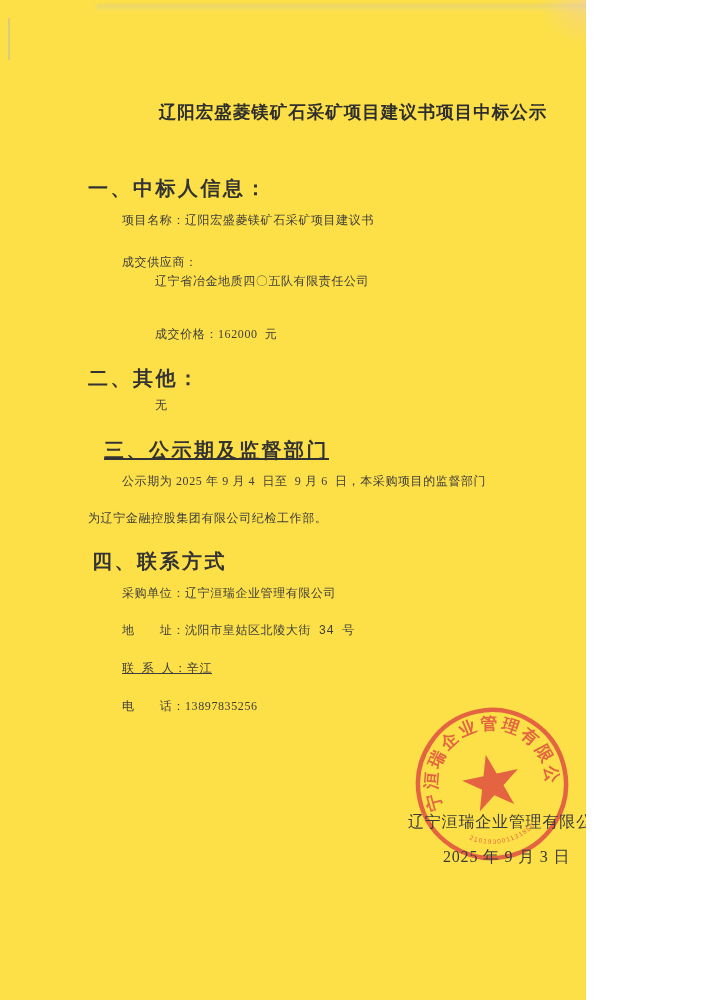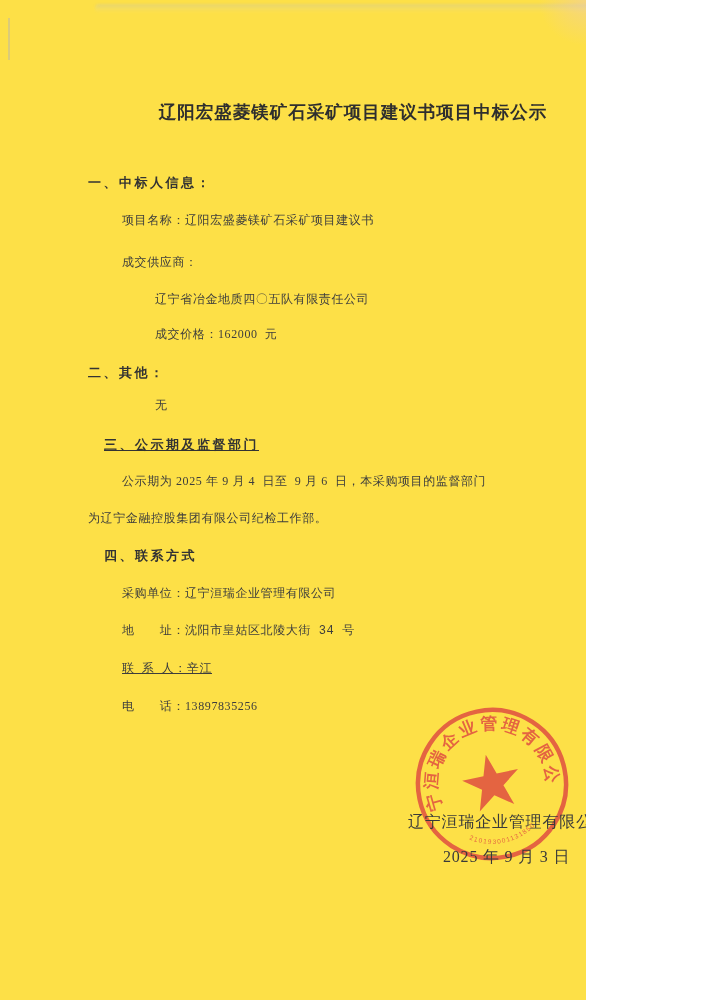--- a/index.html
+++ b/index.html
@@ -53,21 +53,21 @@
     font-family: "Liberation Sans", "DejaVu Sans", sans-serif;
     font-weight: bold;
     font-size: 17.5px;
     letter-spacing: 1px;
     color: #2e2e2e;
     white-space: pre;
   }
   .heading {
     font-family: "Liberation Sans", "DejaVu Sans", sans-serif;
     font-weight: bold;
-    font-size: 13px;
+    font-size: 20px;
     letter-spacing: 2.5px;
     color: #333333;
     text-align: right;
   }
   .sig {
     position: absolute;
     white-space: pre;
     font-size: 16px;
     letter-spacing: 0.8px;
     color: #3a3a3a;
@@ -98,31 +98,31 @@
 
   <div class="scan-streak-top"></div>
   <div class="scan-line-left"></div>
   <div class="scan-smudge-right"></div>
 
   <div class="doc-title">辽阳宏盛菱镁矿石采矿项目建议书项目中标公示</div>
 
   <div class="line heading" style="left:88px; top:175px;">一、中标人信息：</div>
   <div class="line" style="left:122px; top:213px;">项目名称：辽阳宏盛菱镁矿石采矿项目建议书</div>
   <div class="line" style="left:122px; top:255px;">成交供应商：</div>
-  <div class="line" style="left:155px; top:292px;">辽宁省冶金地质四〇五队有限责任公司</div>
+  <div class="line" style="left:155px; top:274px;">辽宁省冶金地质四〇五队有限责任公司</div>
   <div class="line" style="left:155px; top:327px;">成交价格：162000  元</div>
 
   <div class="line heading" style="left:88px; top:365px;">二、其他：</div>
   <div class="line" style="left:155px; top:398px;">无</div>
 
   <div class="line heading" style="left:104px; top:437px;text-decoration:underline;">三、公示期及监督部门</div>
   <div class="line" style="left:122px; top:474px;font-family:Liberation Serif, serif;">公示期为 2025 年 9 月 4  日至  9 月 6  日，本采购项目的监督部门</div>
   <div class="line" style="left:88px; top:511px;">为辽宁金融控股集团有限公司纪检工作部。</div>
 
-  <div class="line heading" style="left:104px; top:548px;">四、联系方式</div>
+  <div class="line heading" style="left:92px; top:548px;">四、联系方式</div>
   <div class="line" style="left:122px; top:586px;">采购单位：辽宁洹瑞企业管理有限公司</div>
   <div class="line" style="left:122px; top:624px;font-family:Liberation Mono, monospace;">地　　址：沈阳市皇姑区北陵大街 34 号</div>
   <div class="line" style="left:122px; top:661px;text-decoration:underline;">联  系  人：辛江</div>
   <div class="line" style="left:122px; top:699px;">电　　话：13897835256</div>
 
   <div class="stamp">
     <svg width="164" height="164" viewBox="-82 -82 164 164" color="#df4a40">
       <g transform="rotate(-12)">
         <circle cx="0" cy="0" r="74" fill="none" stroke="currentColor" stroke-width="4.5"></circle>
         <polygon points="0,-30 6.76,-9.30 28.53,-9.27 10.94,3.55 17.63,24.27 0,11.5 -17.63,24.27 -10.94,3.55 -28.53,-9.27 -6.76,-9.30" fill="currentColor"></polygon>

